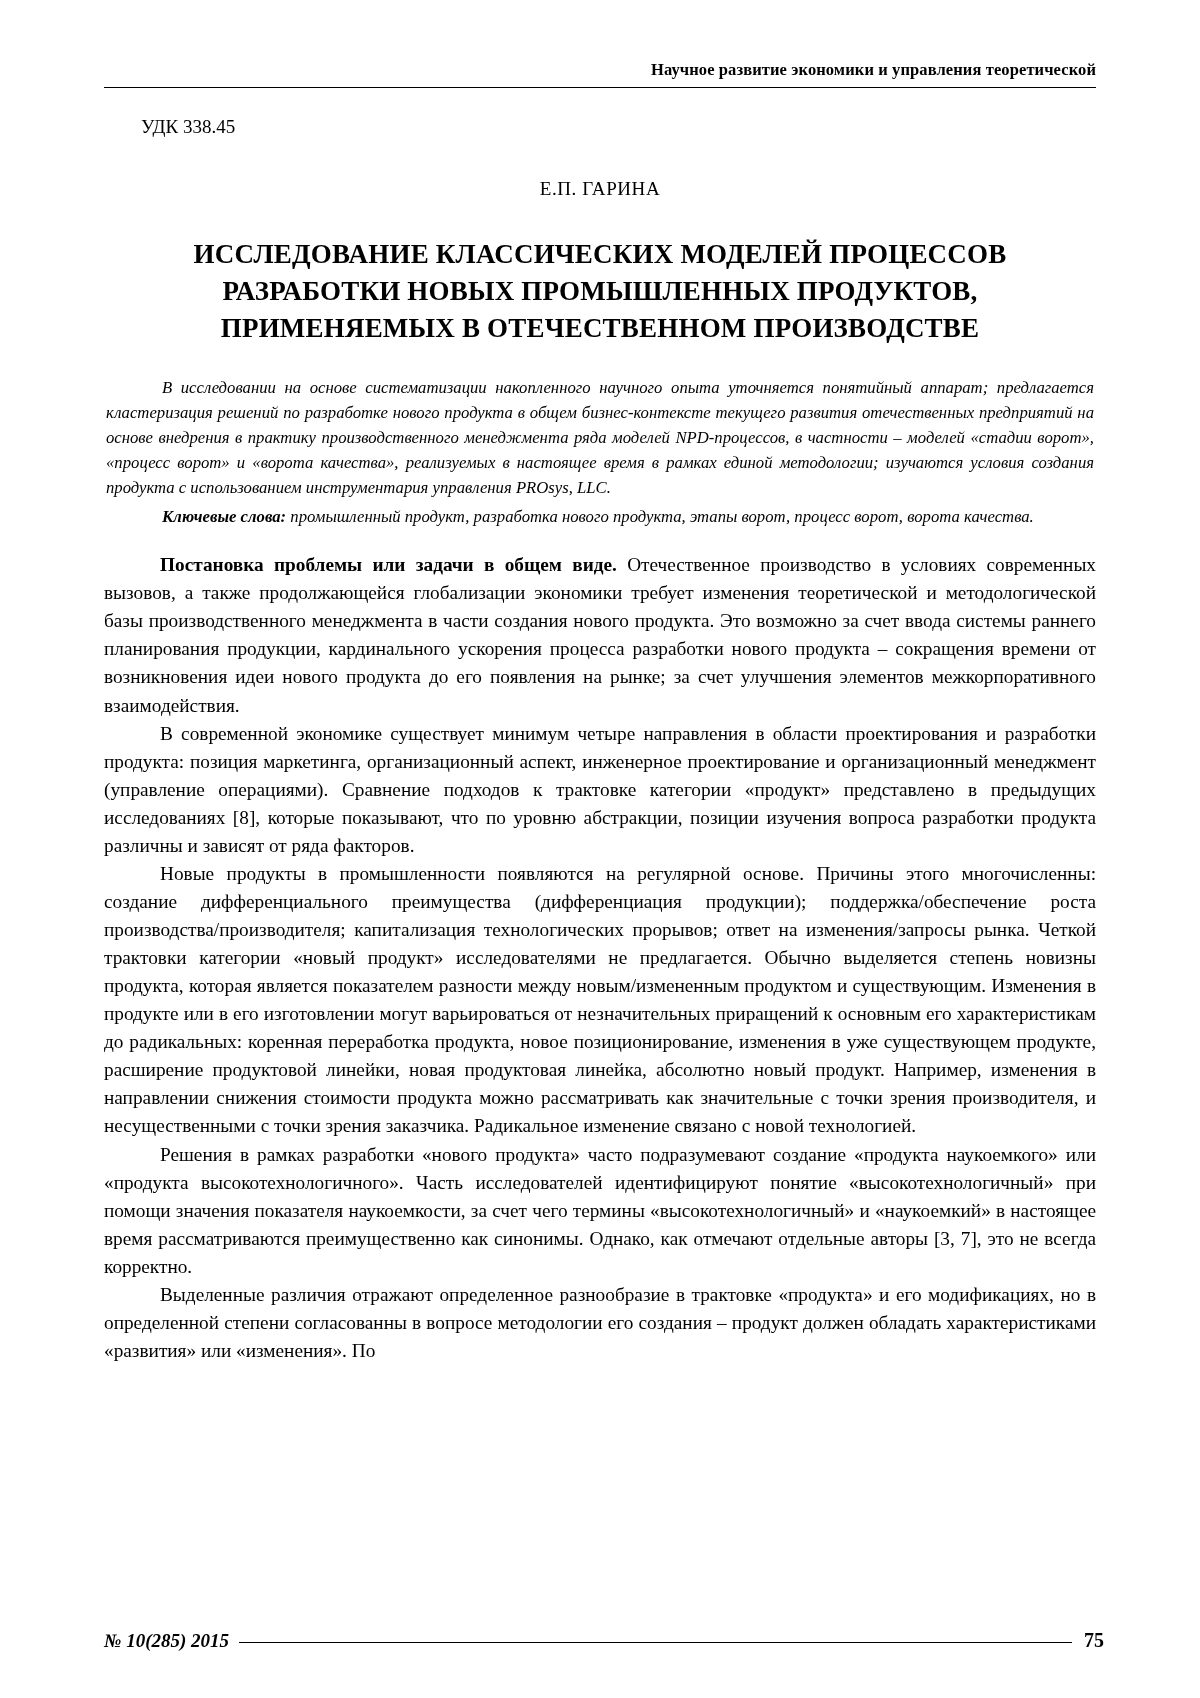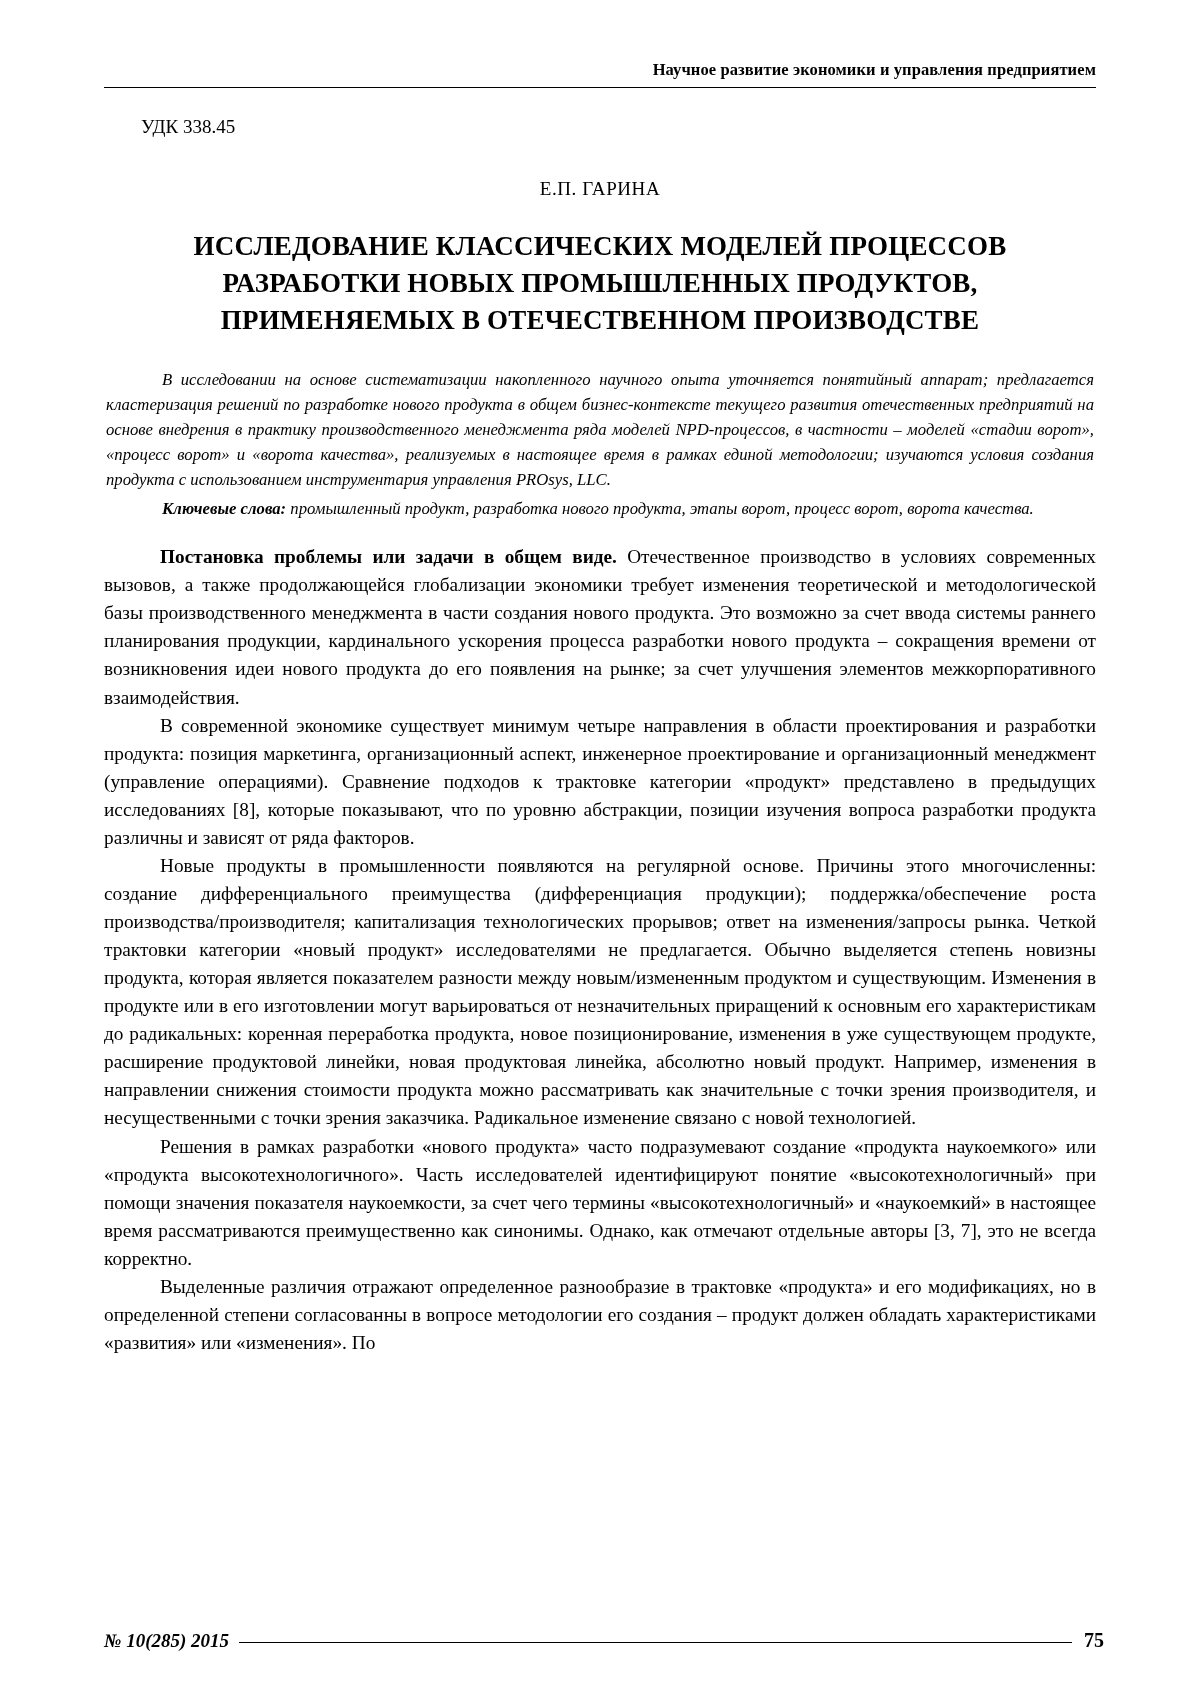--- a/index.html
+++ b/index.html
@@ -41,21 +41,21 @@
     font-size: 19px;
     margin-left: 37px;
     margin-bottom: 40px;
   }
 
   
   .author {
     text-align: center;
     font-size: 19px;
     letter-spacing: 0.6px;
-    margin-bottom: 28px;
+    margin-bottom: 36px;
   }
 
   
   .title {
     text-align: center;
     font-weight: bold;
     font-size: 27px;
     line-height: 1.37;
     letter-spacing: 0.2px;
     margin: 0 30px 28px 30px;
@@ -120,21 +120,21 @@
     font-size: 20px;
     padding-left: 12px;
     white-space: nowrap;
   }
 </style>
 </head>
 <body>
 
 <div class="page">
 
-  <div class="runhead">Научное развитие экономики и управления предприятием</div>
+  <div class="runhead">Научное развитие экономики и управления теоретической</div>
 
   <div class="udc">УДК 338.45</div>
 
   <div class="author">Е.П. ГАРИНА</div>
 
   <h1 class="title">ИССЛЕДОВАНИЕ КЛАССИЧЕСКИХ МОДЕЛЕЙ ПРОЦЕССОВ РАЗРАБОТКИ НОВЫХ ПРОМЫШЛЕННЫХ ПРОДУКТОВ, ПРИМЕНЯЕМЫХ В ОТЕЧЕСТВЕННОМ ПРОИЗВОДСТВЕ</h1>
 
   <p class="abstract"><span class="indent"></span><span>В исследовании на основе систематизации накопленного научного опыта уточняется понятийный аппарат; предлагается кластеризация решений по разработке нового продукта в общем бизнес-контексте текущего развития отечественных предприятий на основе внедрения в практику производственного менеджмента ряда моделей NPD-процессов, в частности – моделей «стадии ворот», «процесс ворот» и «ворота качества», реализуемых в настоящее время в рамках единой методологии; изучаются условия создания продукта с использованием инструментария управления PROsys, LLC.</span></p>
 
   <p class="keywords"><span class="indent"></span><b>Ключевые слова:</b><span> промышленный продукт, разработка нового продукта, этапы ворот, процесс ворот, ворота качества.</span></p>

